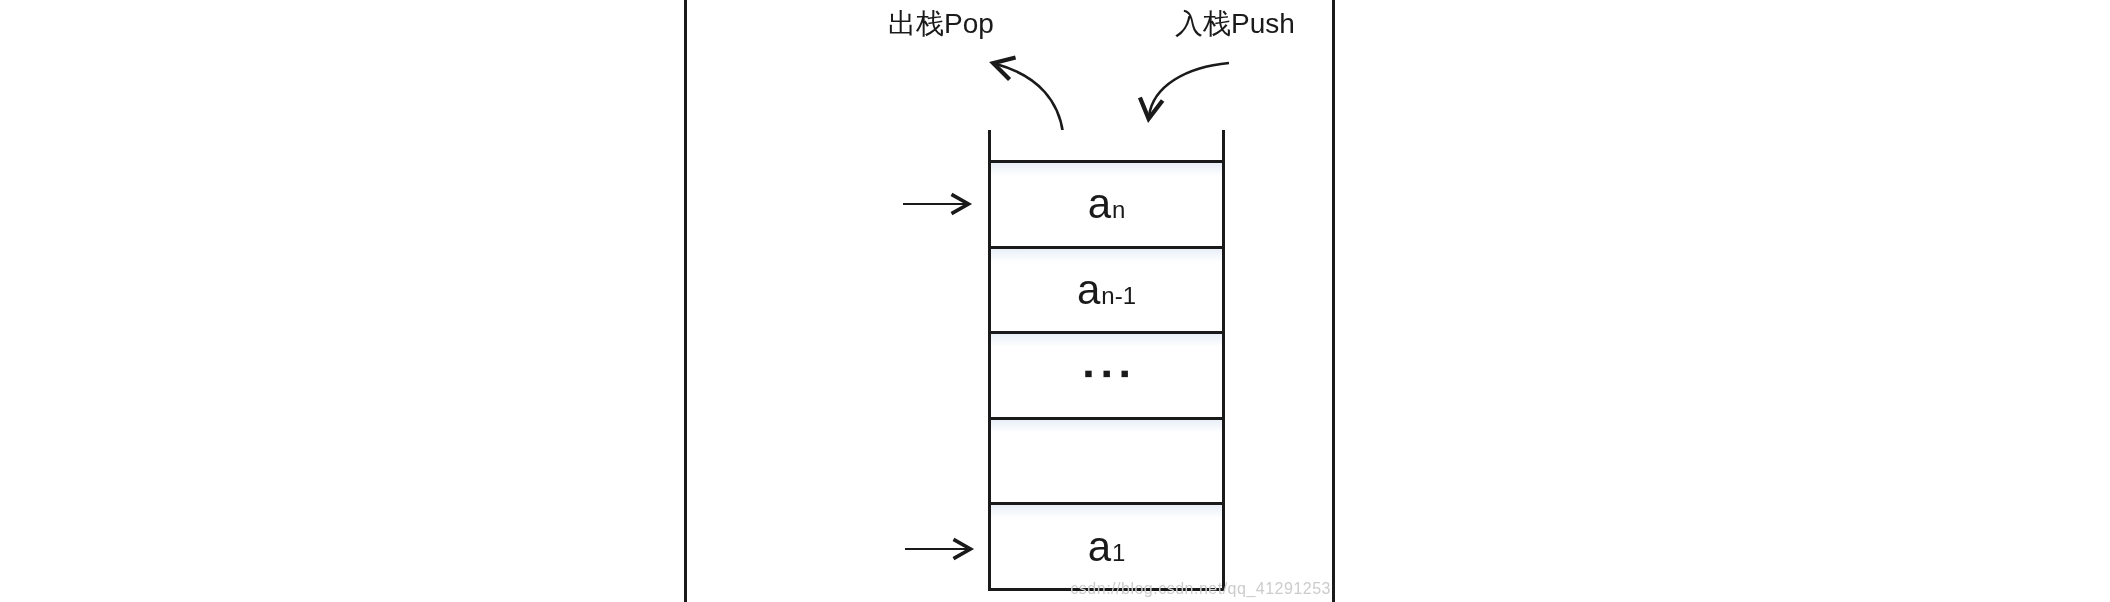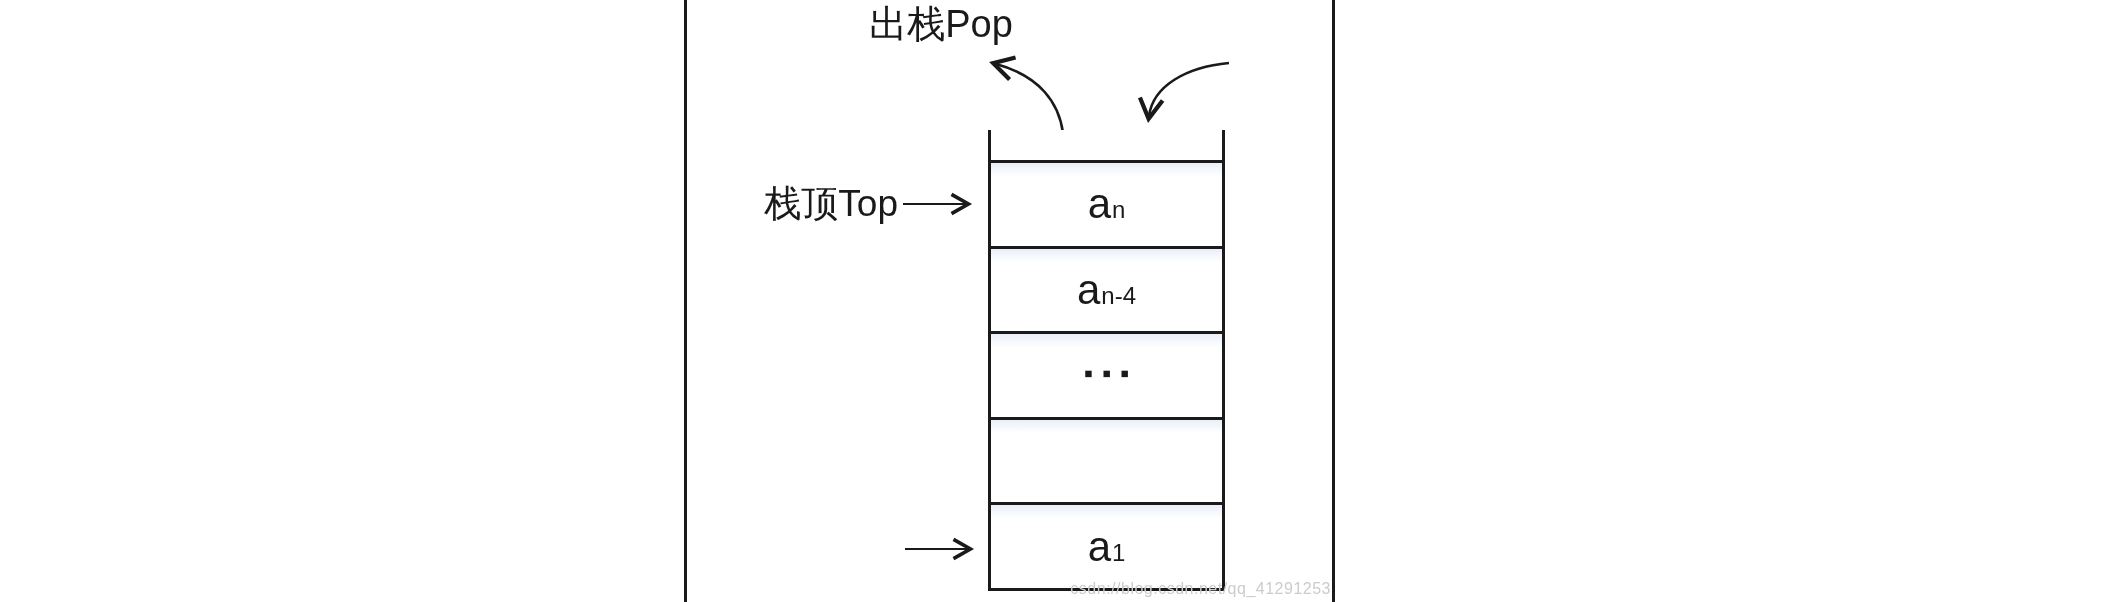--- a/index.html
+++ b/index.html
@@ -17,21 +17,21 @@
     color:var(--line);
   }
   .frame-line{
     position:absolute;top:0;width:3px;height:602px;
     background:var(--line);
   }
   .frame-line.left{left:684px;}
   .frame-line.right{left:1332px;}
   .title{
     position:absolute;top:2px;width:220px;
-    font-size:38px;line-height:44px;
+    font-size:28px;line-height:44px;
     text-align:center;white-space:nowrap;
   }
   .title.pop{left:831px;}
   .title.push{left:1125px;}
   .arrows{
     position:absolute;left:0;top:0;width:2110px;height:602px;
     pointer-events:none;
   }
   .arrows path{fill:none;stroke:var(--line);}
   .arrows .curve{stroke-width:2.6px;}
@@ -75,46 +75,46 @@
 </style>
 </head>
 <body>
 
 <div class="canvas">
 
   <div class="frame-line left"></div>
   <div class="frame-line right"></div>
 
   <div class="title pop">出栈Pop</div>
+  <div class="title push">入栈Push</div>
 
   <svg class="arrows" viewBox="0 0 2110 602">
     <defs>
       <marker id="vhead" viewBox="0 0 10 10" refX="7" refY="5" markerWidth="11" markerHeight="11" orient="auto">
         <path d="M 1 1 L 8 5 L 1 9" fill="none" style="stroke:var(--line,#1a1a1a);stroke-width:1.5"></path>
       </marker>
     </defs>
     <path class="curve" d="M 1063 133 C 1059 103 1040 76 996 64" marker-end="url(#vhead)"></path>
     <path class="curve" d="M 1229 63 C 1186 67 1153 86 1149 116" marker-end="url(#vhead)"></path>
     <path class="straight" d="M 903 204 L 966 204" marker-end="url(#vhead)"></path>
     <path class="straight" d="M 905 549 L 968 549" marker-end="url(#vhead)"></path>
   </svg>
 
-  <div class="side-label top-label">栈顶Top</div>
 
   <div class="stack">
     <div class="mouth"></div>
 
     <div class="cell">
       <span class="base">a</span>
         <span class="sub">n</span>
     </div>
 
     <div class="cell">
       <span class="base">a</span>
-        <span class="sub">n-4</span>
+        <span class="sub">n-1</span>
     </div>
 
     <div class="cell">
       <span class="dots">▪▪▪</span>
     </div>
 
     <div class="cell"></div>
 
     <div class="cell">
       <span class="base">a</span>

